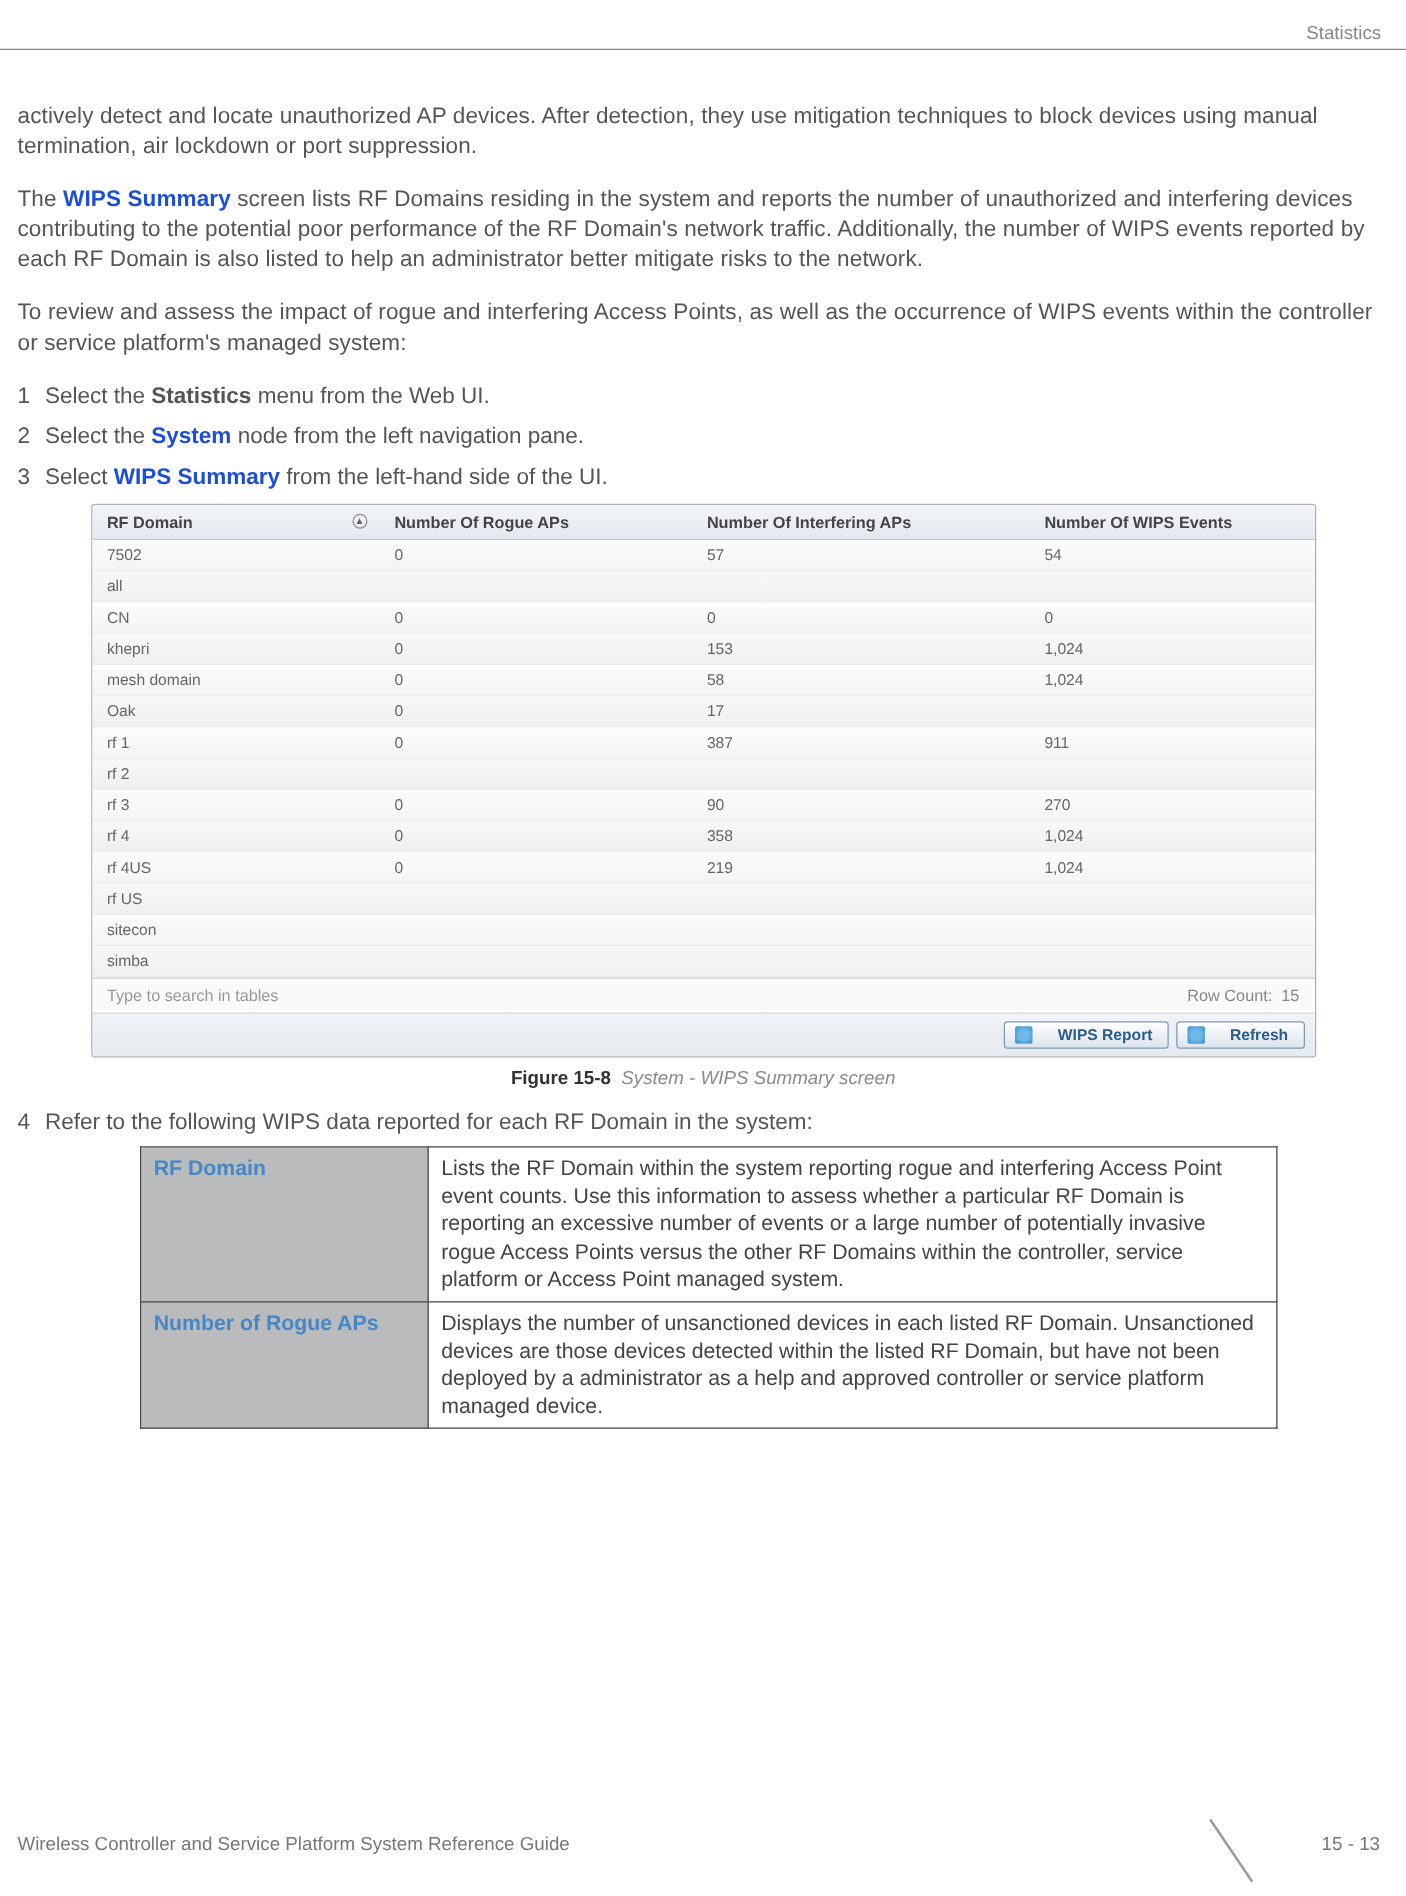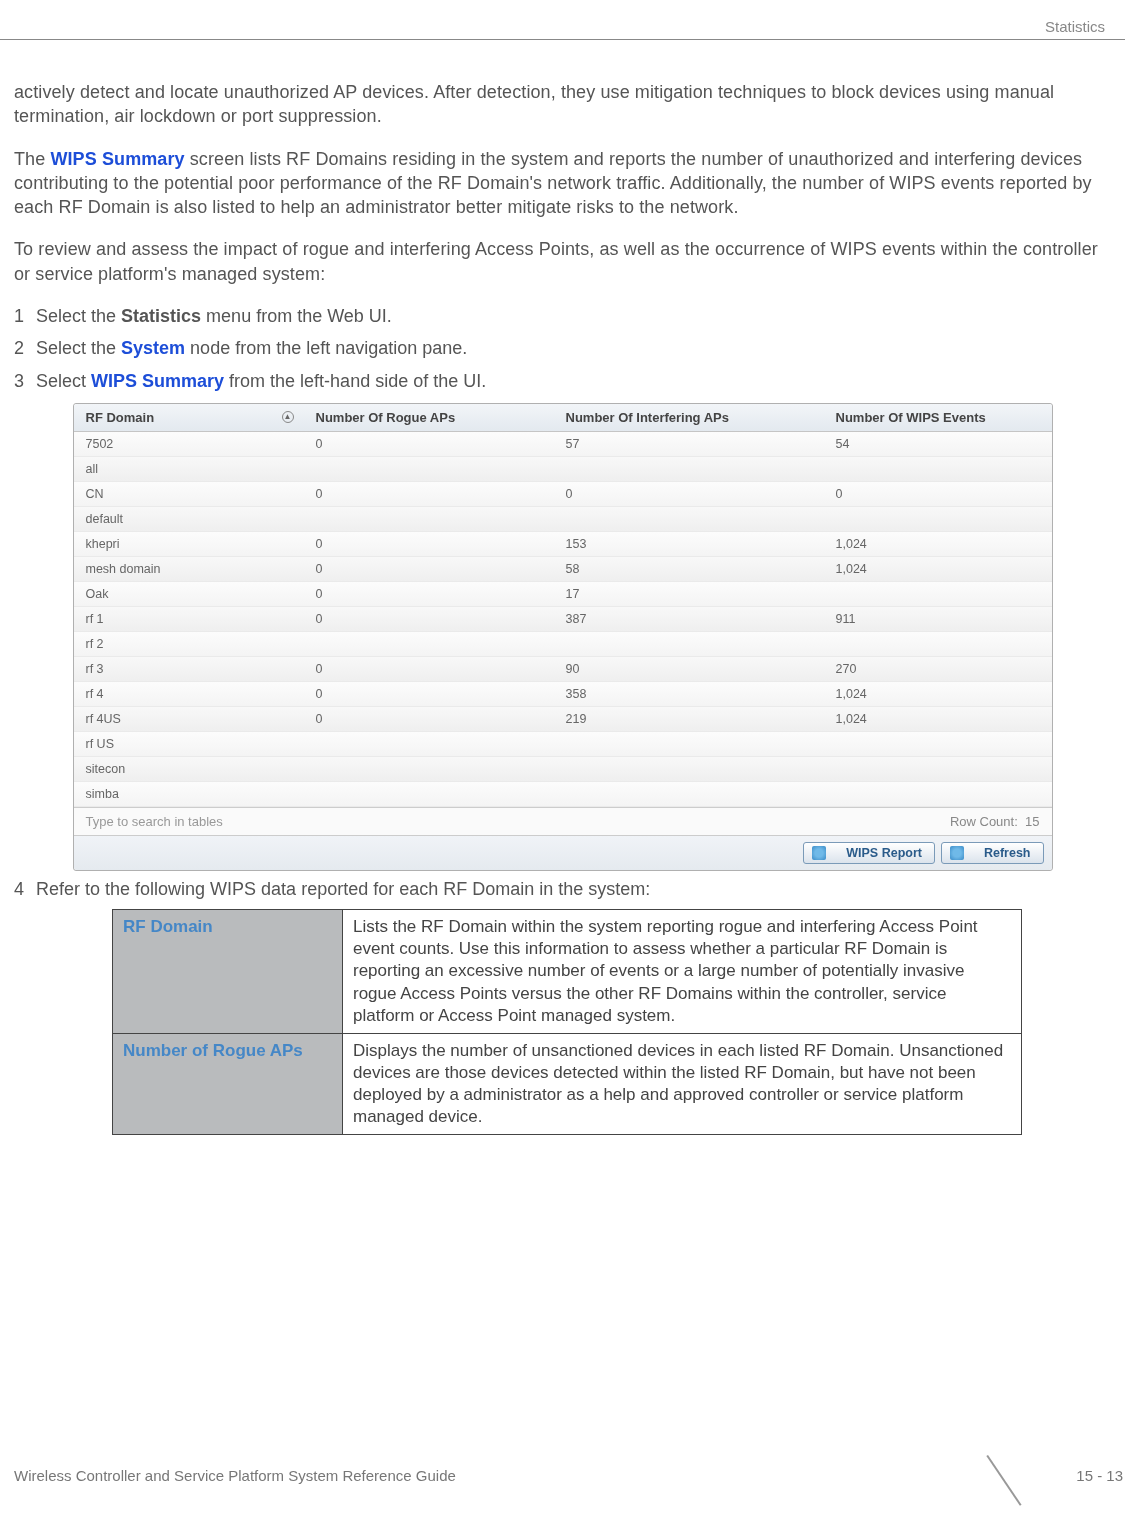--- a/index.html
+++ b/index.html
@@ -156,21 +156,21 @@
     .desc-table td.key {
       width: 230px;
       background: #b9bbbd;
       color: #4587c7;
       font-weight: 600;
     }
     .page-footer {
       position: absolute;
       bottom: 22px;
       left: 14px;
-      right: 2px;
+      right: 21px;
       display: flex;
       justify-content: space-between;
       align-items: center;
       font-size: 15px;
       color: #777;
     }
     .page-footer .slash-box {
       width: 46px;
       height: 40px;
       position: relative;
@@ -244,26 +244,20 @@
             <div class="col col-domain">all</div>
             <div class="col col-rogue"></div>
             <div class="col col-interf"></div>
             <div class="col col-events"></div>
           </div>
           <div class="ss-row">
             <div class="col col-domain">CN</div>
             <div class="col col-rogue">0</div>
             <div class="col col-interf">0</div>
             <div class="col col-events">0</div>
-          </div>
-          <div class="ss-row">
-            <div class="col col-domain">default</div>
-            <div class="col col-rogue"></div>
-            <div class="col col-interf"></div>
-            <div class="col col-events"></div>
           </div>
           <div class="ss-row">
             <div class="col col-domain">khepri</div>
             <div class="col col-rogue">0</div>
             <div class="col col-interf">153</div>
             <div class="col col-events">1,024</div>
           </div>
           <div class="ss-row">
             <div class="col col-domain">mesh domain</div>
             <div class="col col-rogue">0</div>
@@ -336,20 +330,23 @@
           <span>WIPS Report</span>
         </span>
         <span class="ss-btn">
           <span class="btn-icon"></span>
           <span>Refresh</span>
         </span>
       </div>
     </div>
   </div>
 
+  <div class="fig-caption">
+    <span class="fig-label">Figure 15-8</span>&nbsp;&nbsp;<span class="fig-title">System - WIPS Summary screen</span>
+  </div>
 
   <ol class="ol">
     <li>
       <span class="num">4</span>
       <span>Refer to the following WIPS data reported for each RF Domain in the system:</span>
     </li>
   </ol>
 
   <table class="desc-table">
     <tbody>

